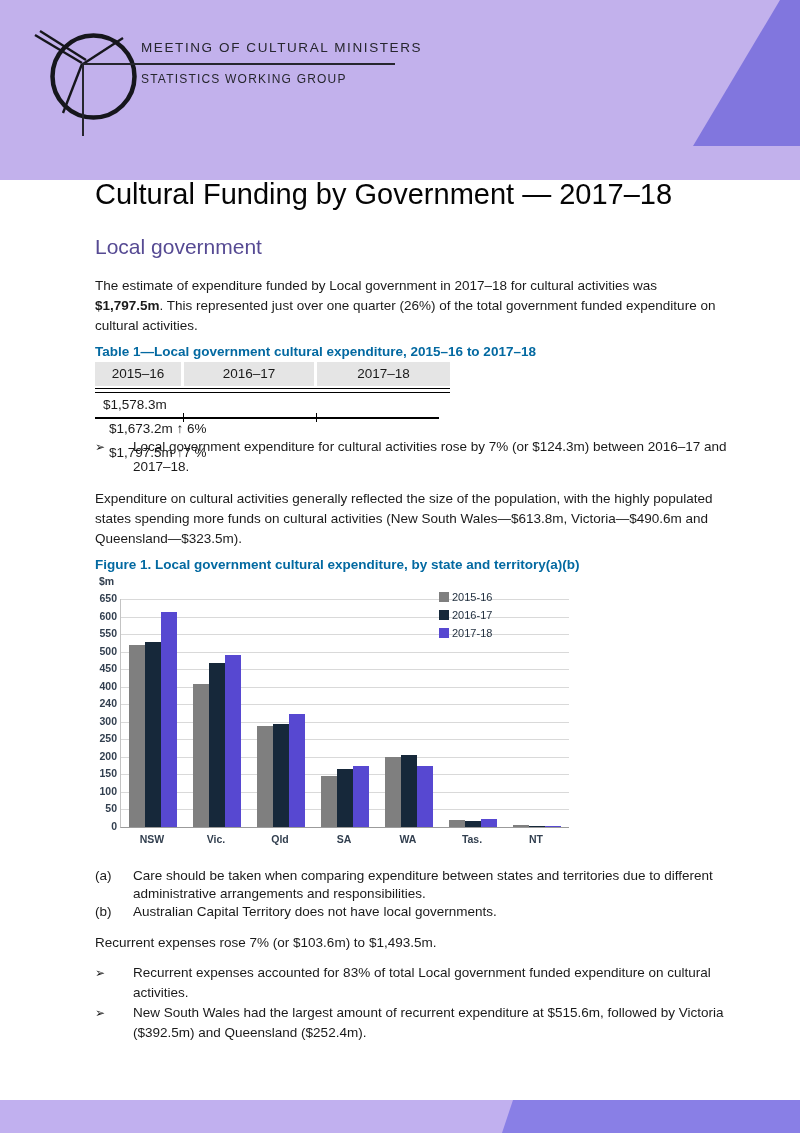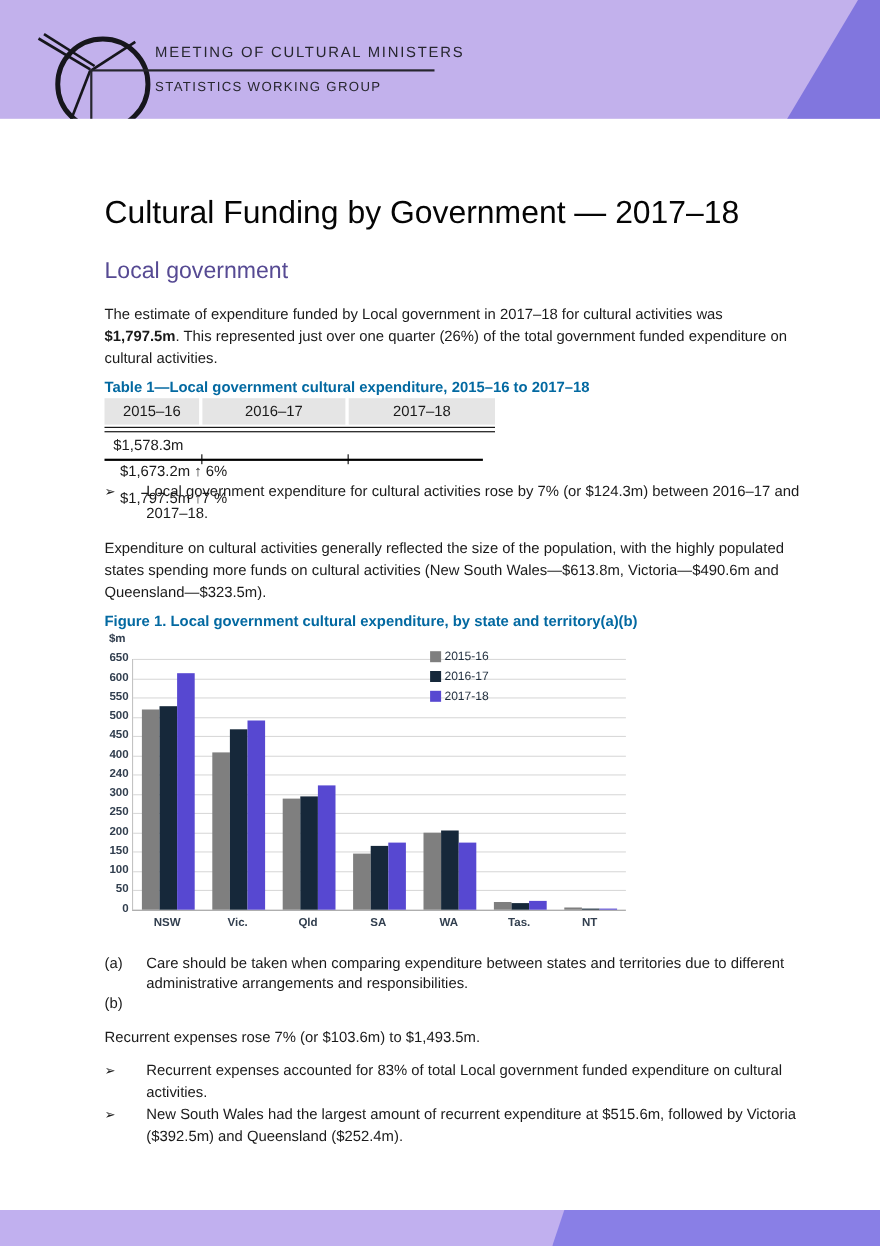--- a/index.html
+++ b/index.html
@@ -1,19 +1,19 @@
 <!DOCTYPE html>
 <html><head>
 <meta charset="utf-8">
 <style>
   html,body{margin:0;padding:0;background:#fff;}
   .page{position:relative;width:800px;height:1133px;background:#fff;overflow:hidden;
         font-family:"Liberation Sans",sans-serif;color:#1a1a1a;}
   
-  .banner{position:absolute;left:0;top:0;width:800px;height:108px;background:#c2b1ec;overflow:hidden;}
+  .banner{position:absolute;left:0;top:0;width:800px;height:180px;background:#c2b1ec;overflow:hidden;}
   .banner-tri{position:absolute;left:0;top:0;width:800px;height:146px;background:#8176de;
               clip-path:polygon(780px 0,800px 0,800px 146px,693px 146px);}
   .logo-svg{position:absolute;left:20px;top:20px;}
   .hdr-rule{position:absolute;left:82px;top:63px;width:313px;height:2px;background:#26262e;}
   .hdr-vert{position:absolute;left:82px;top:63px;width:2px;height:73px;background:#26262e;}
   .hdr-line1{position:absolute;left:141px;top:40px;font-size:13.5px;letter-spacing:1.6px;color:#26262e;}
   .hdr-line2{position:absolute;left:141px;top:72px;font-size:12px;letter-spacing:1.2px;color:#26262e;}
   
   .content{position:absolute;left:95px;top:146px;width:632px;}
   .doc-title{margin:30px 0 0 0;font-size:29px;line-height:36px;font-weight:400;color:#050505;}
@@ -45,21 +45,21 @@
   
   .chart{position:relative;margin:2px 0 0 2px;width:505px;height:276px;font-size:10.5px;}
   .chart .unit{position:absolute;left:2px;top:0;color:#323f4f;font-weight:600;font-size:10.5px;}
   .plot{position:absolute;left:23px;top:24px;width:448px;height:228px;
         border-left:1px solid #c3c3c3;border-bottom:1px solid #9b9b9b;}
   .gl{position:absolute;left:0;width:448px;height:1px;background:#d9d9d9;}
   .ylab{position:absolute;width:20px;text-align:right;color:#323f4f;font-weight:600;}
   .xlab{position:absolute;text-align:center;color:#323f4f;font-weight:600;}
   .bar{position:absolute;bottom:0;width:16px;}
   .legend{position:absolute;left:294px;top:13px;}
-  .leg-row{display:flex;align-items:center;height:18px;}
+  .leg-row{display:flex;align-items:center;height:18px;margin-left:48px;}
   .leg-sw{width:10px;height:10px;margin-right:3px;}
   .leg-tx{font-size:11px;color:#1f2d3d;}
   
   .footer{position:absolute;left:0;top:1100px;width:800px;height:33px;background:#c1b0ef;}
   .footer-tri{position:absolute;left:0;top:0;width:800px;height:33px;background:#897fe6;
               clip-path:polygon(513px 0,800px 0,800px 33px,502px 33px);}
   b{font-weight:700;}
 </style>
 </head>
 <body>
@@ -190,20 +190,21 @@
         <div class="xlab" style="left: 407px; width: 64px; top: 258px; color: rgb(50, 63, 79);">NT</div>
       </div>
 
     <div class="fnotes">
       <div class="fn">
         <span class="m">(a)</span>
         <span style="width:584px;">Care should be taken when comparing expenditure between states and territories due to different administrative arrangements and responsibilities.</span>
       </div>
       <div class="fn">
         <span class="m">(b)</span>
+        <span>Australian Capital Territory does not have local governments.</span>
       </div>
     </div>
 
     <p class="para recurrent">Recurrent expenses rose 7% (or $103.6m) to $1,493.5m.</p>
 
     <div class="bullets2">
       <div class="bullet tight">
         <span class="g">➢</span>
         <span>Recurrent expenses accounted for 83% of total Local government funded expenditure on cultural activities.</span>
       </div>

